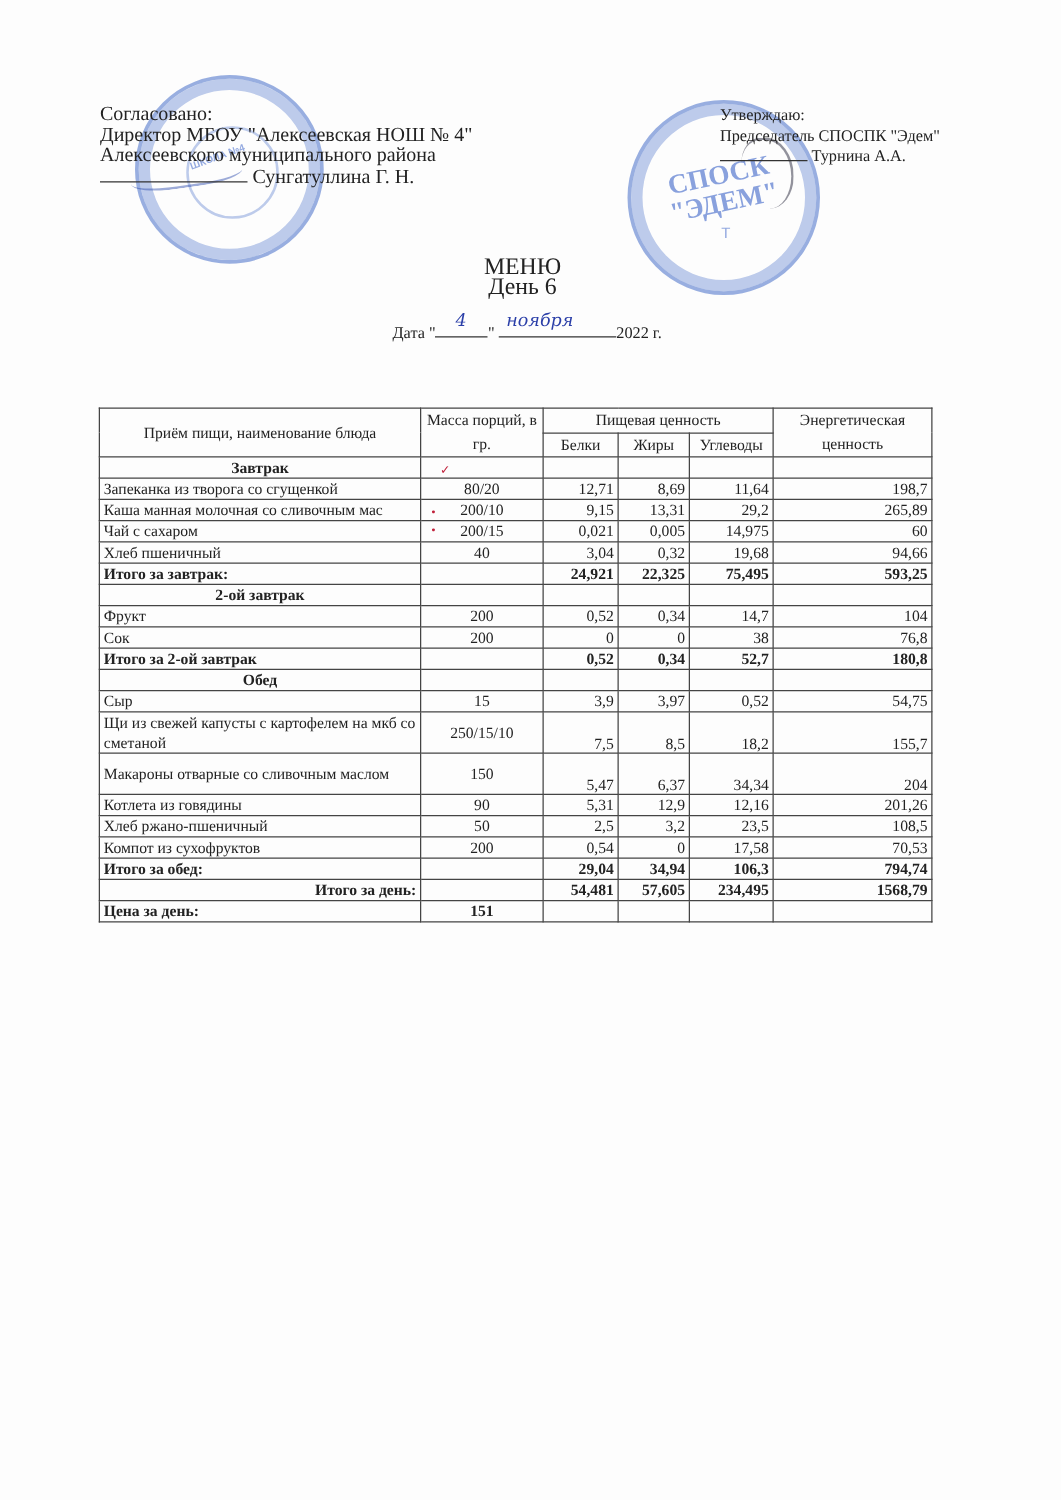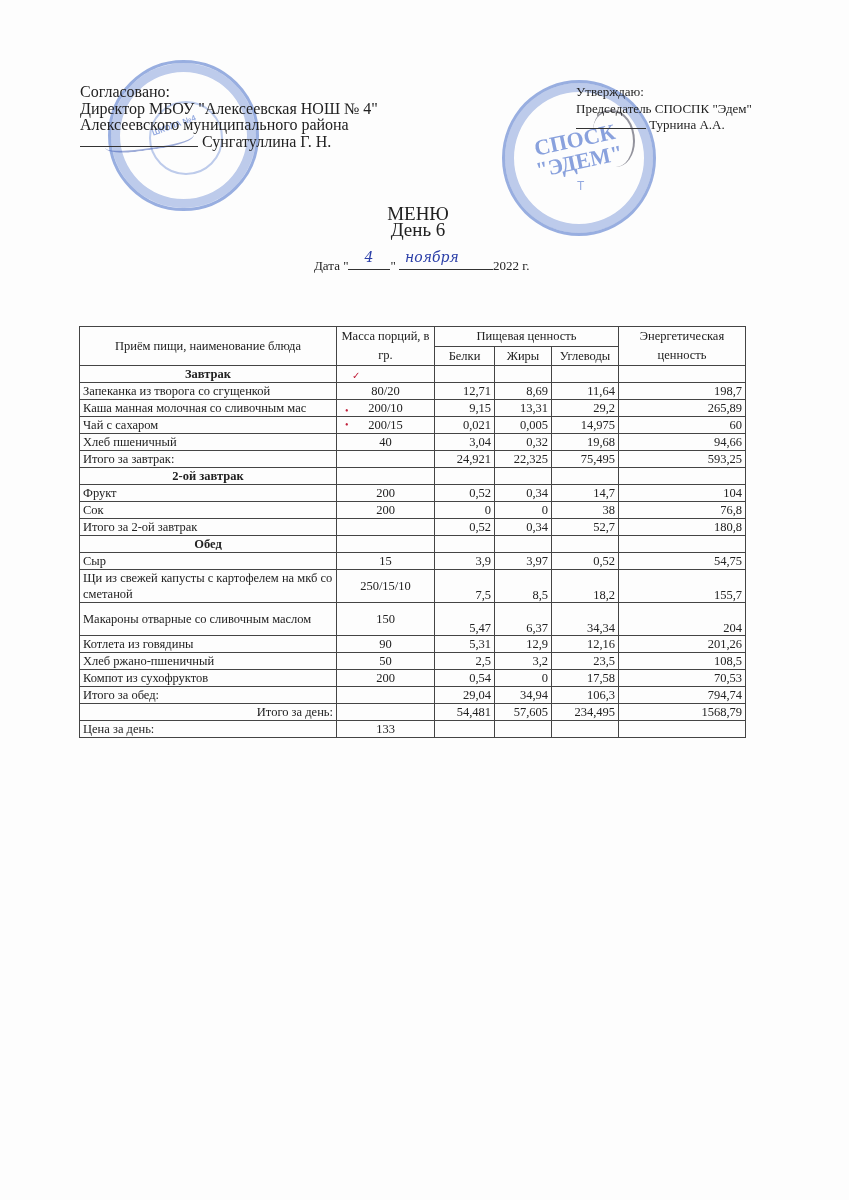--- a/index.html
+++ b/index.html
@@ -42,21 +42,21 @@
   table.menu td, table.menu th { border: 1px solid #444; padding: 0 3px; height: 16px; overflow: hidden; white-space: nowrap; }
   table.menu th { font-weight: normal; text-align: center; }
   .c-name { width: 257px; }
   .c-mass { width: 98px; }
   .c-b { width: 60px; }
   .c-f { width: 57px; }
   .c-u { width: 67px; }
   .c-e { width: 127px; }
   td.num { text-align: right; }
   td.ctr { text-align: center; }
-  tr.bold td { font-weight: normal; }
+  tr.bold td { font-weight: bold; }
   td.section { text-align: center; font-weight: bold; }
   td.right { text-align: right; }
   tr.tall td { height: 32px; vertical-align: bottom; }
   tr.tall td.wrap { white-space: normal; line-height: 16px; vertical-align: middle; }
   tr.tall td.mid { vertical-align: middle; }
   th.h2 { height: 18px; }
   th.h1 { height: 20px; }
   .redmark { color: #c0203a; font-size: 10px; }
 </style>
 </head>
@@ -278,21 +278,21 @@
     <tr class="bold">
       <td class="right">Итого за день:</td>
       <td></td>
       <td class="num">54,481</td>
       <td class="num">57,605</td>
       <td class="num">234,495</td>
       <td class="num">1568,79</td>
     </tr>
     <tr class="bold">
       <td>Цена за день:</td>
-      <td class="ctr">133</td>
+      <td class="ctr">151</td>
       <td></td>
           <td></td>
           <td></td>
           <td></td>
     </tr>
   </tbody>
     </table>
 
   <div class="redmark" style="position:absolute;left:352px;top:370px">✓</div>
   <div class="redmark" style="position:absolute;left:345px;top:405px">•</div>

